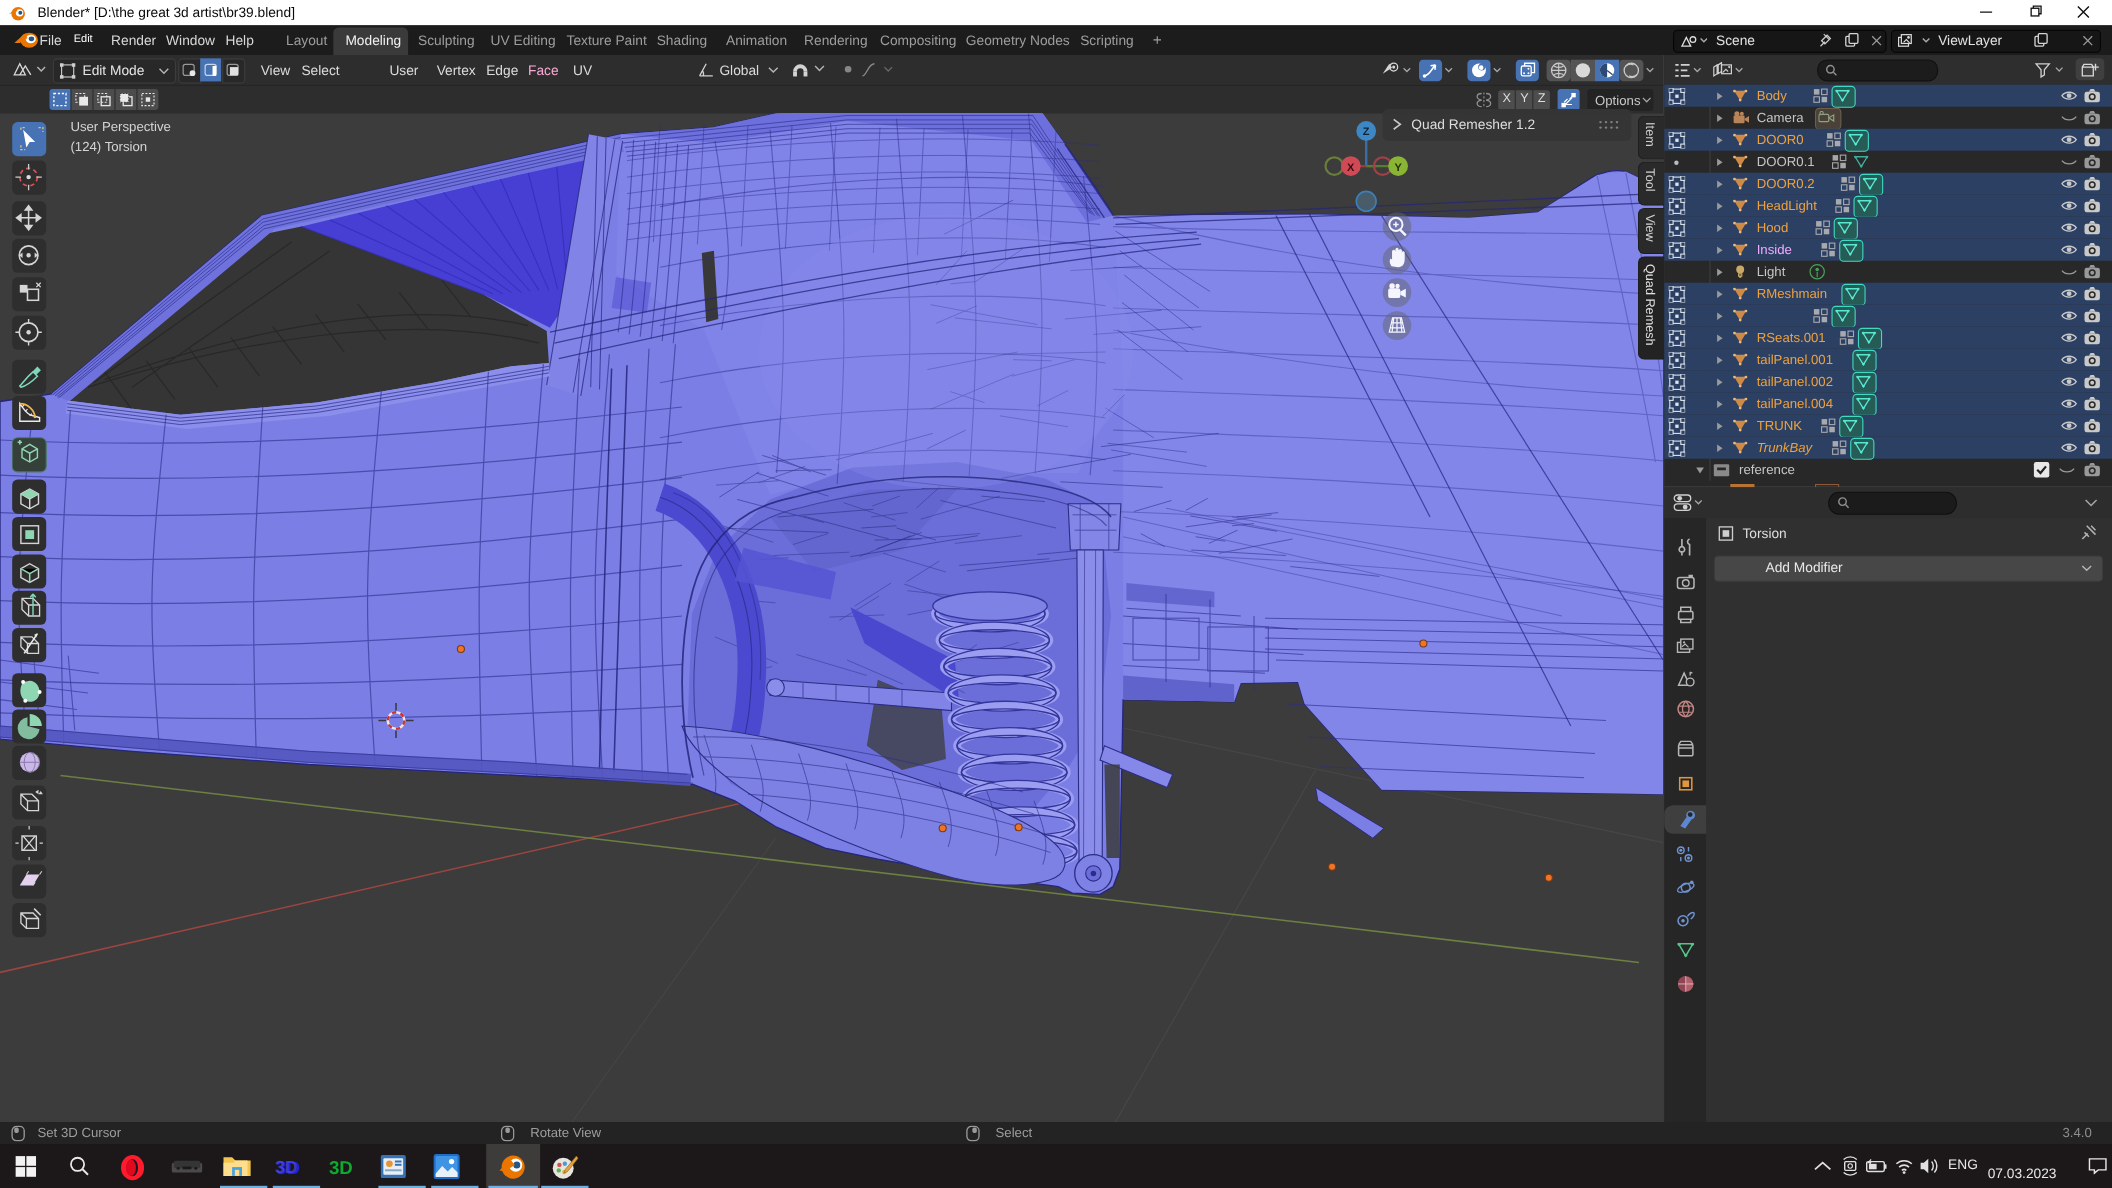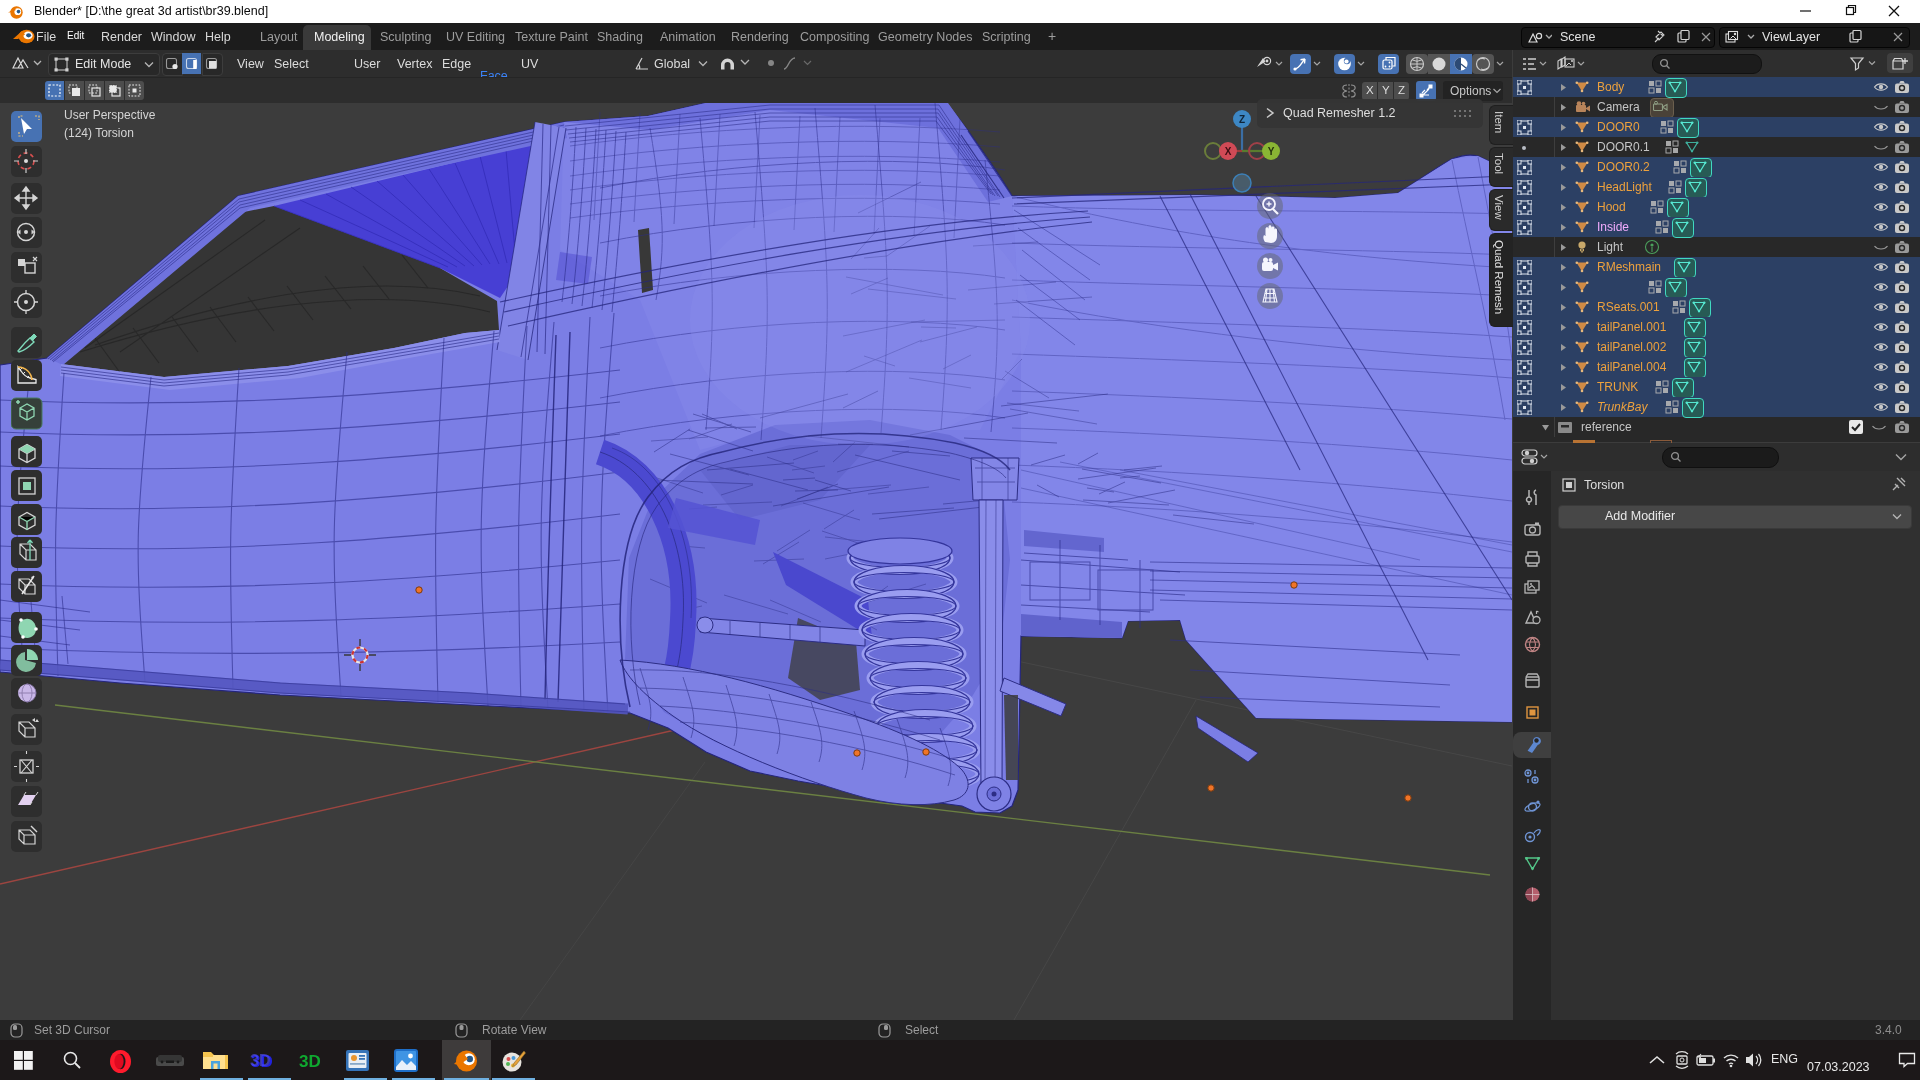--- a/index.html
+++ b/index.html
@@ -106,21 +106,21 @@
       <rect x="31.2" y="7" width="3.4" height="9" fill="#fff"></rect>
   <rect x="44.5" y="5.5" width="10" height="10" rx="2" fill="none" stroke="#999" stroke-width="1.1"></rect>
       <rect x="47" y="8" width="7.5" height="7.5" fill="#e0e0e0"></rect>
  </svg>
  <div class="tx" style="left:237px;top:7px;font-size:12.5px;color:#dcdcdc;">View</div>
  <div class="tx" style="left:274px;top:7px;font-size:12.5px;color:#dcdcdc;">Select</div>
  <div class="tx" style="left:320px;top:17px;font-size:12.5px;color:#ffffff;margin-top:13px;">Add</div>
  <div class="tx" style="left:354px;top:7px;font-size:12.5px;color:#dcdcdc;">User</div>
  <div class="tx" style="left:397px;top:7px;font-size:12.5px;color:#dcdcdc;">Vertex</div>
  <div class="tx" style="left:442px;top:7px;font-size:12.5px;color:#dcdcdc;">Edge</div>
- <div class="tx" style="left:480px;top:19px;font-size:12.5px;color:#3b82f6;">Face</div>
+ <div class="tx" style="left:480px;top:7px;font-size:12.5px;color:#f9a8d4;">Face</div>
  <div class="tx" style="left:521px;top:7px;font-size:12.5px;color:#dcdcdc;">UV</div>
  <svg class="abs" style="left:634px;top:6px" width="16" height="15" viewBox="0 0 16 15">
   <path d="M2 13 L8 2 M2 13 L14 13 M5.5 13 A 6 6 0 0 0 4.8 8.5" fill="none" stroke="#d0d0d0" stroke-width="1.2"></path>
  </svg>
  <div class="tx" style="left:654px;top:7px;font-size:12.5px;color:#dcdcdc;">Global</div>
  <svg class="abs" style="left:697px;top:10px" width="12" height="8" viewBox="0 0 12 8">
       <path d="M2 1.5 l4 4 l4 -4" fill="none" stroke="#b5b5b5" stroke-width="1.3"></path>
     </svg>
  <svg class="abs" style="left:718px;top:5px" width="34" height="17" viewBox="0 0 34 17">
   <path d="M3 10 a6.5 6.5 0 0 1 13 0 l-3.5 0 a3 3 0 0 0 -6 0 Z" fill="#d3d3d3"></path>

